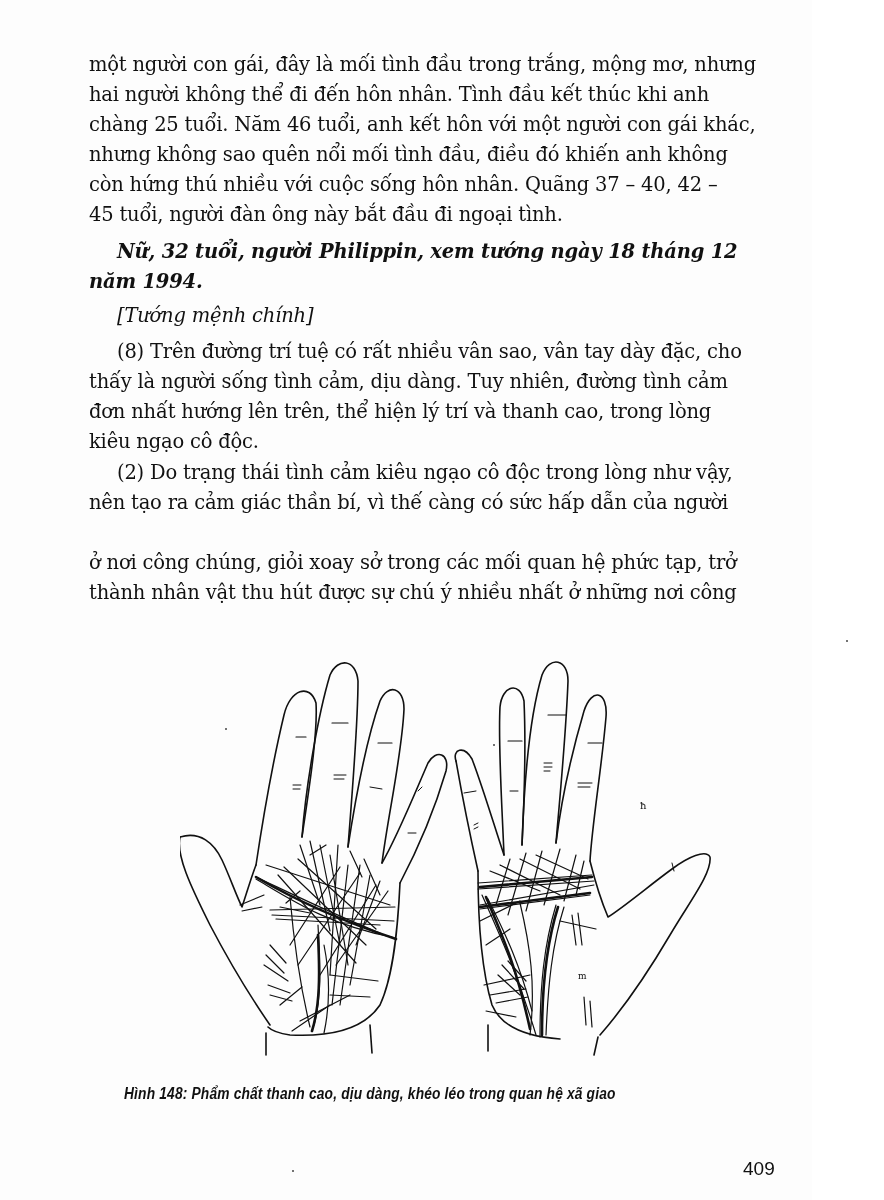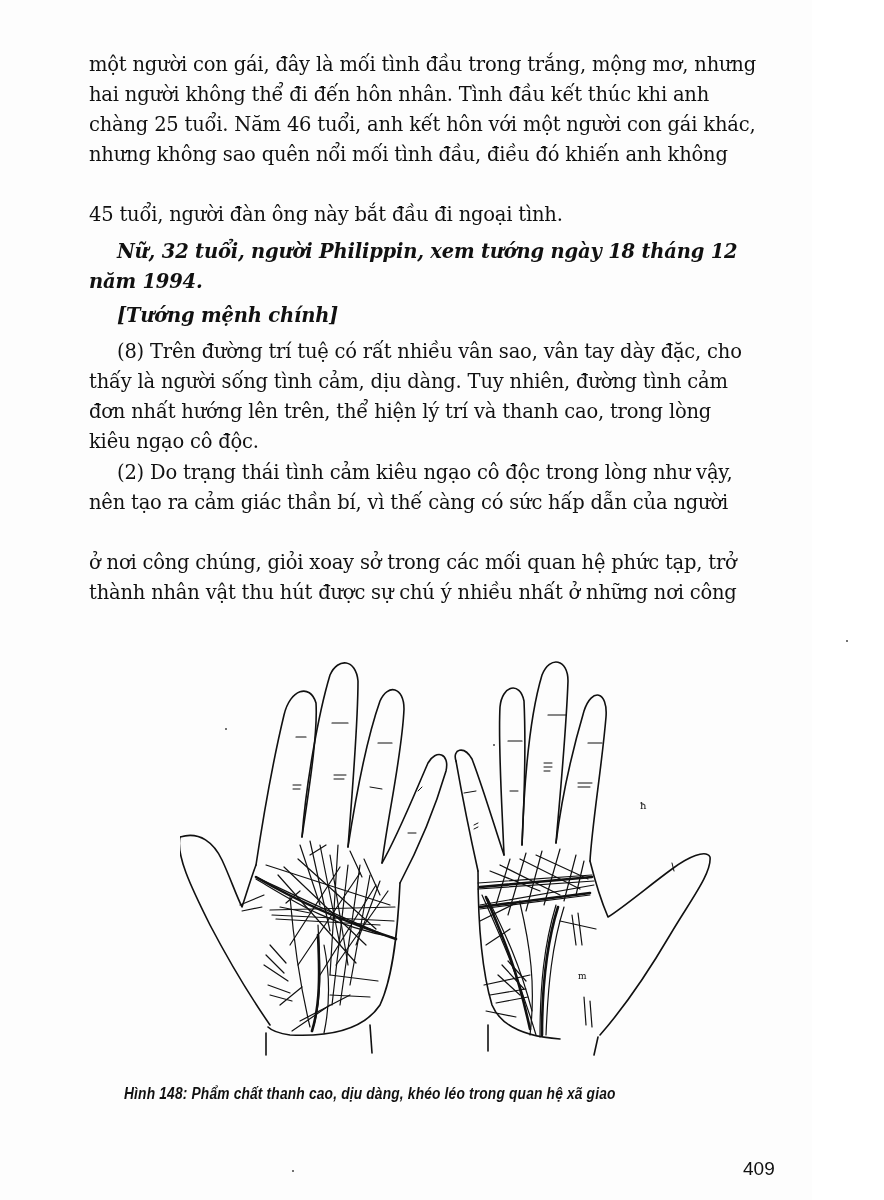--- a/index.html
+++ b/index.html
@@ -28,21 +28,20 @@
       font-size: 19.5px;
       line-height: 30px;
       text-align: justify;
       letter-spacing: -0.2px;
     }
     .text-block p {
       margin: 0;
     }
     .indent {
       text-indent: 28px;
-      font-weight: bold;
     }
     .heading {
       font-weight: bold;
       font-style: italic;
     }
     .subheading {
       font-style: italic;
     }
     .figure {
       position: absolute;
@@ -88,21 +87,21 @@
 <body>
 
 <div class="page">
 
   <div class="text-block" style="top:50px;">
     <p>
       <span>một người con gái, đây là mối tình đầu trong trắng, mộng mơ, nhưng</span><br>
       <span>hai người không thể đi đến hôn nhân. Tình đầu kết thúc khi anh</span><br>
       <span>chàng 25 tuổi. Năm 46 tuổi, anh kết hôn với một người con gái khác,</span><br>
       <span>nhưng không sao quên nổi mối tình đầu, điều đó khiến anh không</span><br>
-      <br>
+      <span>còn hứng thú nhiều với cuộc sống hôn nhân. Quãng 37 – 40, 42 –</span><br>
       <span>45 tuổi, người đàn ông này bắt đầu đi ngoại tình.</span>
     </p>
   </div>
 
   <div class="text-block heading" style="top:237px;">
     <p>
       <span style="padding-left:28px;">Nữ, 32 tuổi, người Philippin, xem tướng ngày 18 tháng 12</span><br>
       <span>năm 1994.</span>
     </p>
   </div>

